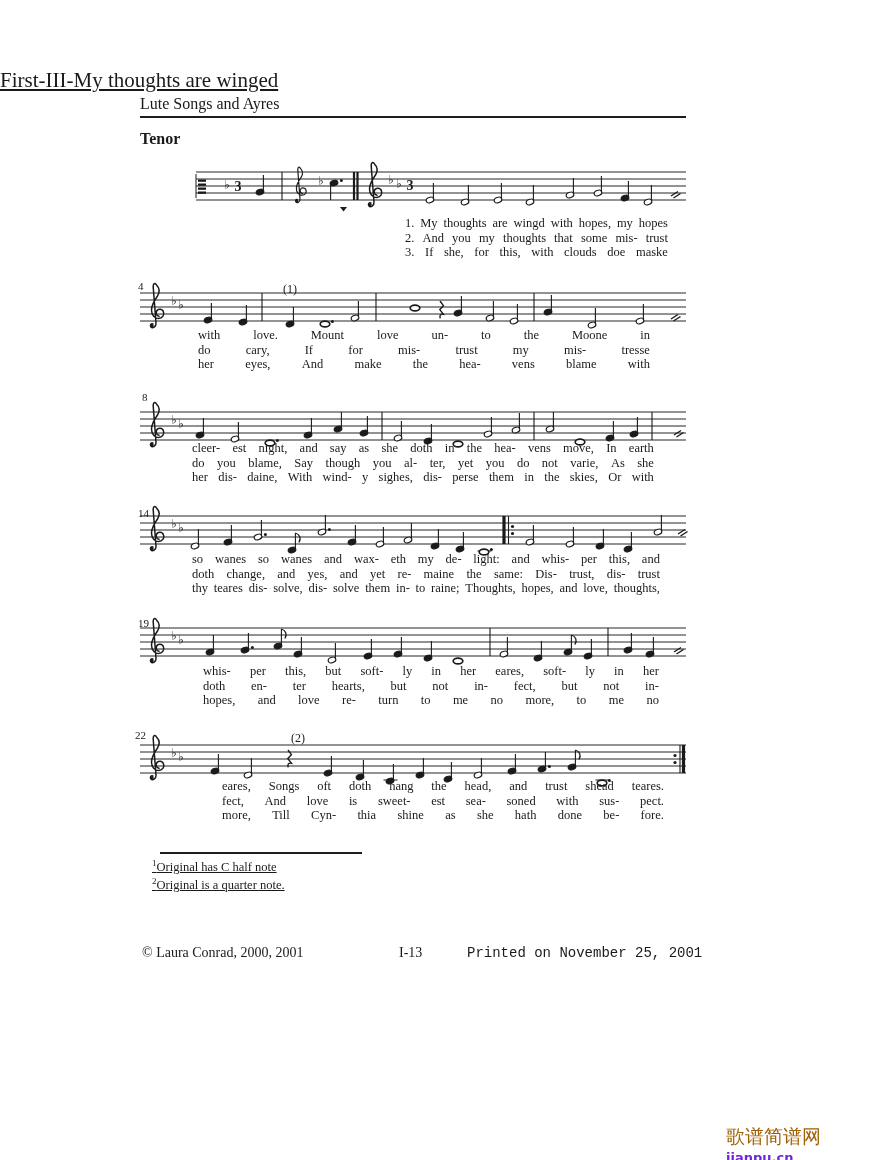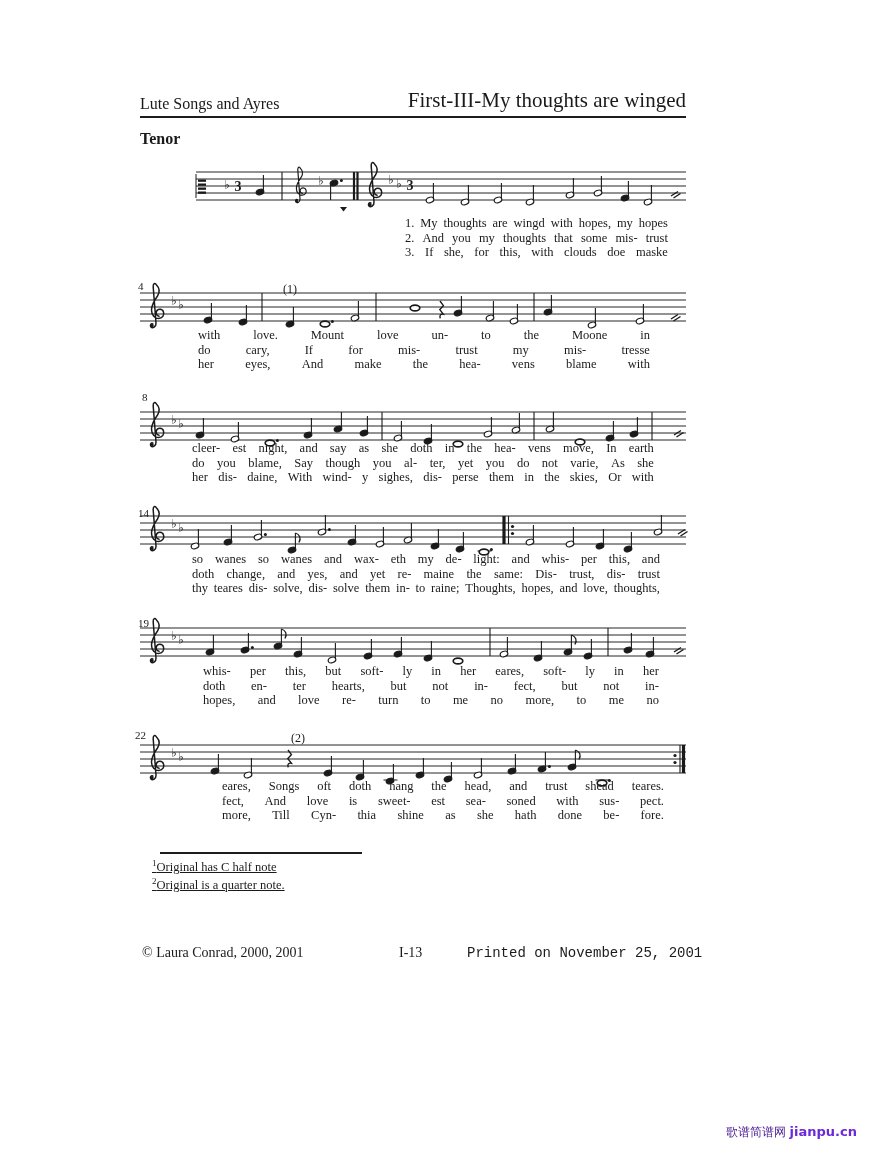--- a/index.html
+++ b/index.html
@@ -1,21 +1,21 @@
 <!DOCTYPE html>
 <html><head>
 <meta charset="utf-8">
 <style>
   html,body{margin:0;padding:0;}
   body{width:890px;height:1160px;position:relative;background:#ffffff;overflow:hidden;
        font-family:"Liberation Serif",serif;color:#1a1a1a;}
   .abs{position:absolute;}
   
   .series{left:140px;top:95px;font-size:16px;}
-  .title{left:0;top:88px;width:686px;text-align:right;font-size:21px;}
+  .title{left:0;top:68px;width:686px;font-size:21px;text-decoration:underline;}
   .hrule{left:140px;top:116px;width:546px;height:2px;background:#1d1d1d;}
   .part{left:140px;top:130px;font-size:16px;font-weight:bold;}
   
   svg.sys{position:absolute;left:140px;width:546px;height:58px;overflow:visible;}
   .mnum{font-size:11px;}
   .marker{font-size:12px;}
   
   .verses{position:absolute;}
   .vrow{display:flex;justify-content:space-between;height:14.6px;line-height:14.6px;
         font-size:12.5px;white-space:nowrap;}
@@ -24,21 +24,21 @@
   .fnrule{left:160px;top:852px;width:202px;height:1.5px;background:#1d1d1d;}
   .fn{left:152px;font-size:12.5px;text-decoration:underline;}
   .fn sup{font-size:9px;}
   
   .footer-item{top:917px;font-size:14px;margin-top:28px;}
   .copyright{left:142px;}
   .pagenum{left:399px;}
   .printed{left:467px;font-family:Liberation Mono, monospace;}
   
   .watermark{left:726px;top:1124px;font-size:14px;}
-  .wm-cn{color:#4c1d95;font-family:Liberation Serif, serif;font-size:12px;}
+  .wm-cn{color:#a16207;font-family:Liberation Serif, serif;font-size:19px;}
   .wm-site{color:#6d28d9;font-family:"DejaVu Sans",sans-serif;font-size:13px;font-weight:bold;}
 </style>
 </head>
 <body>
 
 <div class="abs series">Lute Songs and Ayres</div>
 <div class="abs title">First-III-My thoughts are winged</div>
 <div class="abs hrule"></div>
 <div class="abs part">Tenor</div>
 

